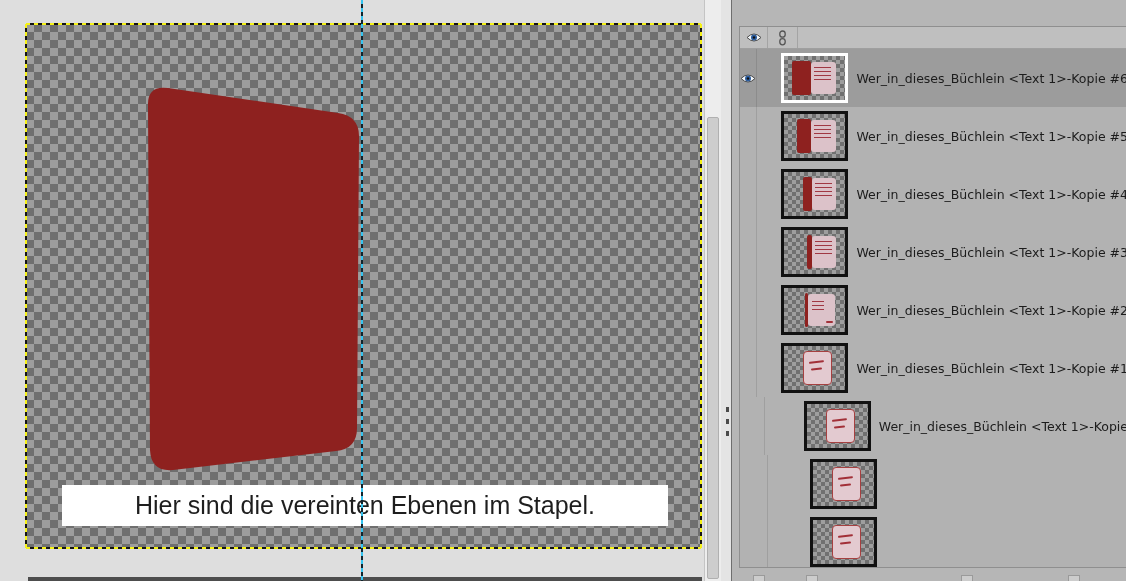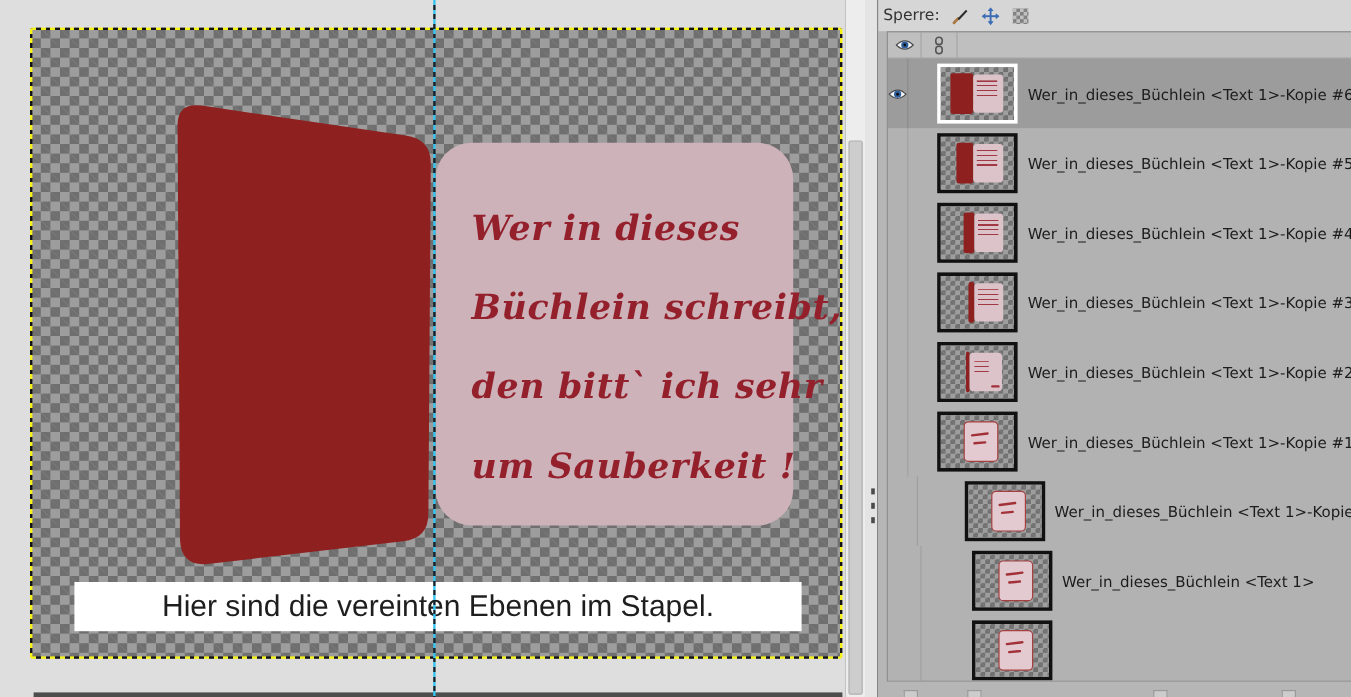--- a/index.html
+++ b/index.html
@@ -96,28 +96,20 @@
 </style>
 </head>
 <body>
 
 <div class="canvas-surround">
   <div class="canvas checker">
     <svg class="cover-svg" width="675" height="524" viewBox="0 0 675 524">
       <path d="M 124 426 L 122 82 Q 121 61 142 64 L 312 89 Q 333 92 333 112
                L 331 404 Q 331 425 310 427 L 147 446 Q 125 448 124 426 Z" fill="#8e211f"></path>
     </svg>
-    <div class="page">
-      <div class="page-text">
-        <div>Wer in dieses</div>
-        <div>Büchlein schreibt,</div>
-        <div>den bitt` ich sehr</div>
-        <div>um Sauberkeit !</div>
-      </div>
-    </div>
     <div class="caption">Hier sind die vereinten Ebenen im Stapel.</div>
     <div class="cb cb-h cb-top"></div>
     <div class="cb cb-h cb-bottom"></div>
     <div class="cb cb-v cb-left"></div>
     <div class="cb cb-v cb-right"></div>
   </div>
   <div class="bottom-strip"></div>
   <div class="guide"></div>
 </div>
 
@@ -125,42 +117,20 @@
   <div class="vscroll-thumb"></div>
 </div>
 <div class="gutter">
   <div class="grip-dot" style="top:407px"></div>
   <div class="grip-dot" style="top:419px"></div>
   <div class="grip-dot" style="top:431px"></div>
 </div>
 <div class="panel-divider"></div>
 
 <div class="panel">
-  <div class="panel-toolbar">
-    <span class="lock-label">Sperre:</span>
-    <span class="tb-icon">
-      <svg width="15" height="15" viewBox="0 0 15 15">
-        <path d="M2 13 L5.5 9.5" stroke="#a87943" stroke-width="2.4" stroke-linecap="round"></path>
-        <path d="M5 9.5 L12 2.2 L13.2 3.4 L6.2 10.8 Z" fill="#2e2e2e"></path>
-      </svg>
-    </span>
-    <span class="tb-icon">
-      <svg width="15" height="15" viewBox="0 0 15 15" fill="#3b6cb5">
-        <path d="M7.5 0 L10 3.2 H5 Z"></path>
-          <path d="M7.5 15 L5 11.8 H10 Z"></path>
-        <path d="M0 7.5 L3.2 5 V10 Z"></path>
-          <path d="M15 7.5 L11.8 10 V5 Z"></path>
-        <rect x="6.7" y="2.4" width="1.6" height="10.2"></rect>
-        <rect x="2.4" y="6.7" width="10.2" height="1.6"></rect>
-      </svg>
-    </span>
-    <span class="tb-icon">
-      <span class="alpha-checker"></span>
-    </span>
-  </div>
 
   <div class="layers-list">
     <div class="list-header">
       <div class="hdr-cell hdr-eye">
         <svg width="16" height="11" viewBox="0 0 16 11">
           <path d="M1 5.5 Q8 -1.5 15 5.5 Q8 12.5 1 5.5 Z" fill="#f4f8fb" stroke="#4a4a4a" stroke-width="1"></path>
           <circle cx="8" cy="5.5" r="3" fill="#2e5e9e"></circle>
             <circle cx="8" cy="5.5" r="1.2" fill="#101010"></circle>
         </svg>
       </div>
@@ -315,21 +285,20 @@
     </div>
     <div class="cell link-cell"></div>
     <div class="thumb-wrap thumb-closed unsel">
       <div class="thumb-checker">
 
         <div class="shape mini-page">
           
         </div>
       </div>
     </div>
-    <div class="layer-name">Wer_in_dieses_Büchlein &lt;Text 1&gt;</div>
   </div>
         <div class="layer-row">
     <div class="cell eye-cell">
       <svg class="eye-icon" width="16" height="11" viewBox="0 0 16 11" style="visibility: hidden;">
         <path d="M1 5.5 Q8 -1.5 15 5.5 Q8 12.5 1 5.5 Z" fill="#f4f8fb" stroke="#4a4a4a" stroke-width="1"></path>
         <circle cx="8" cy="5.5" r="3" fill="#2e5e9e"></circle>
               <circle cx="8" cy="5.5" r="1.2" fill="#101010"></circle>
       </svg>
     </div>
     <div class="cell link-cell"></div>

